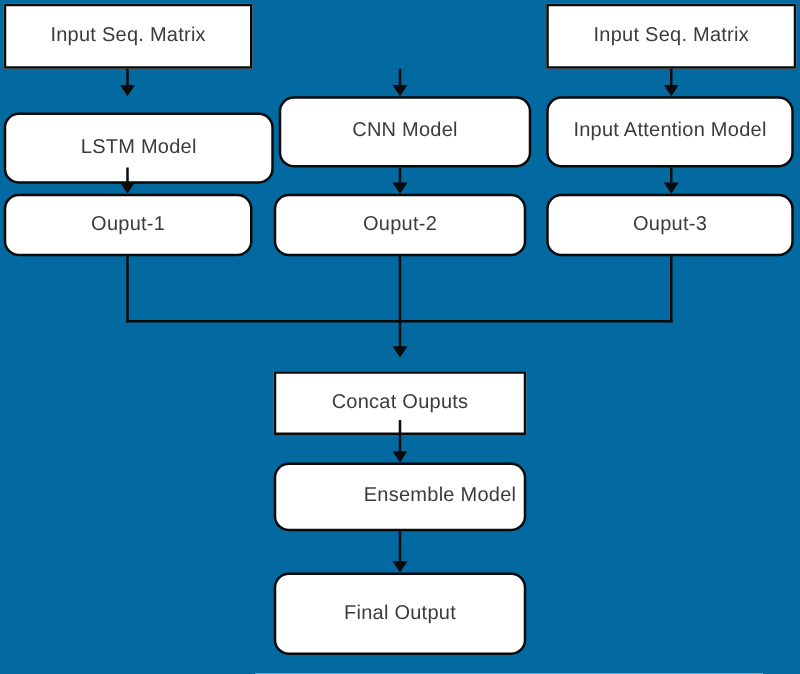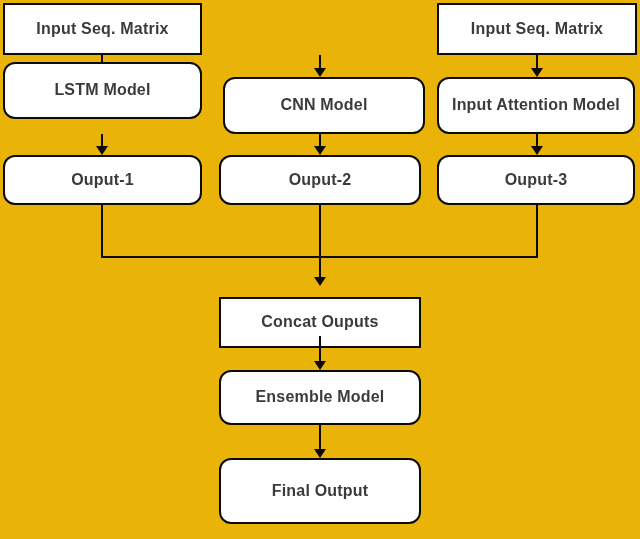--- a/index.html
+++ b/index.html
@@ -8,23 +8,22 @@
     padding: 0;
     background: #ffffff;
   }
   body {
     font-family: "Liberation Sans", sans-serif;
   }
   #canvas {
     position: relative;
     width: 640px;
     height: 539px;
-    background: #eab308;
+    background: #0369a1;
     overflow: hidden;
-    font-weight: bold;
   }
   .node {
     position: absolute;
     box-sizing: border-box;
     border: 2px solid #0b0b0b;
     background: #ffffff;
     display: flex;
     align-items: center;
     justify-content: center;
     text-align: center;
@@ -75,21 +74,21 @@
 
   <div class="vline" style="left:101px; top:55px; height:14px;"></div>
   <div class="arrow" style="left:96px;  top:68px;"></div>
 
   <div class="vline" style="left:319px; top:55px; height:14px;"></div>
   <div class="arrow" style="left:314px; top:68px;"></div>
 
   <div class="vline" style="left:536px; top:55px; height:14px;"></div>
   <div class="arrow" style="left:531px; top:68px;"></div>
 
-  <div class="node round" style="left:3px;  top:62px; width:199px; height:57px;">
+  <div class="node round" style="left:3px;  top:90px; width:216px; height:57px;">
     <span class="node-label">LSTM Model</span>
   </div>
   <div class="node round" style="left:223px; top:77px; width:202px; height:57px;">
     <span class="node-label">CNN Model</span>
   </div>
   <div class="node round" style="left:437px; top:77px; width:198px; height:57px;">
     <span class="node-label">Input Attention Model</span>
   </div>
 
   <div class="vline" style="left:101px; top:134px; height:12px;"></div>
@@ -120,21 +119,21 @@
   <div class="vline" style="left:319px; top:205px; height:76px;"></div>
   <div class="arrow" style="left:314px; top:277px;"></div>
 
   <div class="node sharp" style="left:219px; top:285px; width:202px; height:51px;margin-top:12px;">
     <span class="node-label">Concat Ouputs</span>
   </div>
 
   <div class="vline" style="left:319px; top:336px; height:26px;"></div>
   <div class="arrow" style="left:314px; top:361px;"></div>
 
-  <div class="node round" style="left:219px; top:370px; width:202px; height:55px;">
+  <div class="node round" style="left:219px; top:370px; width:202px; height:55px;justify-content:flex-end;">
     <span class="node-label">Ensemble Model</span>
   </div>
 
   <div class="vline" style="left:319px; top:425px; height:25px;"></div>
   <div class="arrow" style="left:314px; top:449px;"></div>
 
   <div class="node round" style="left:219px; top:458px; width:202px; height:66px;">
     <span class="node-label">Final Output</span>
   </div>
 

